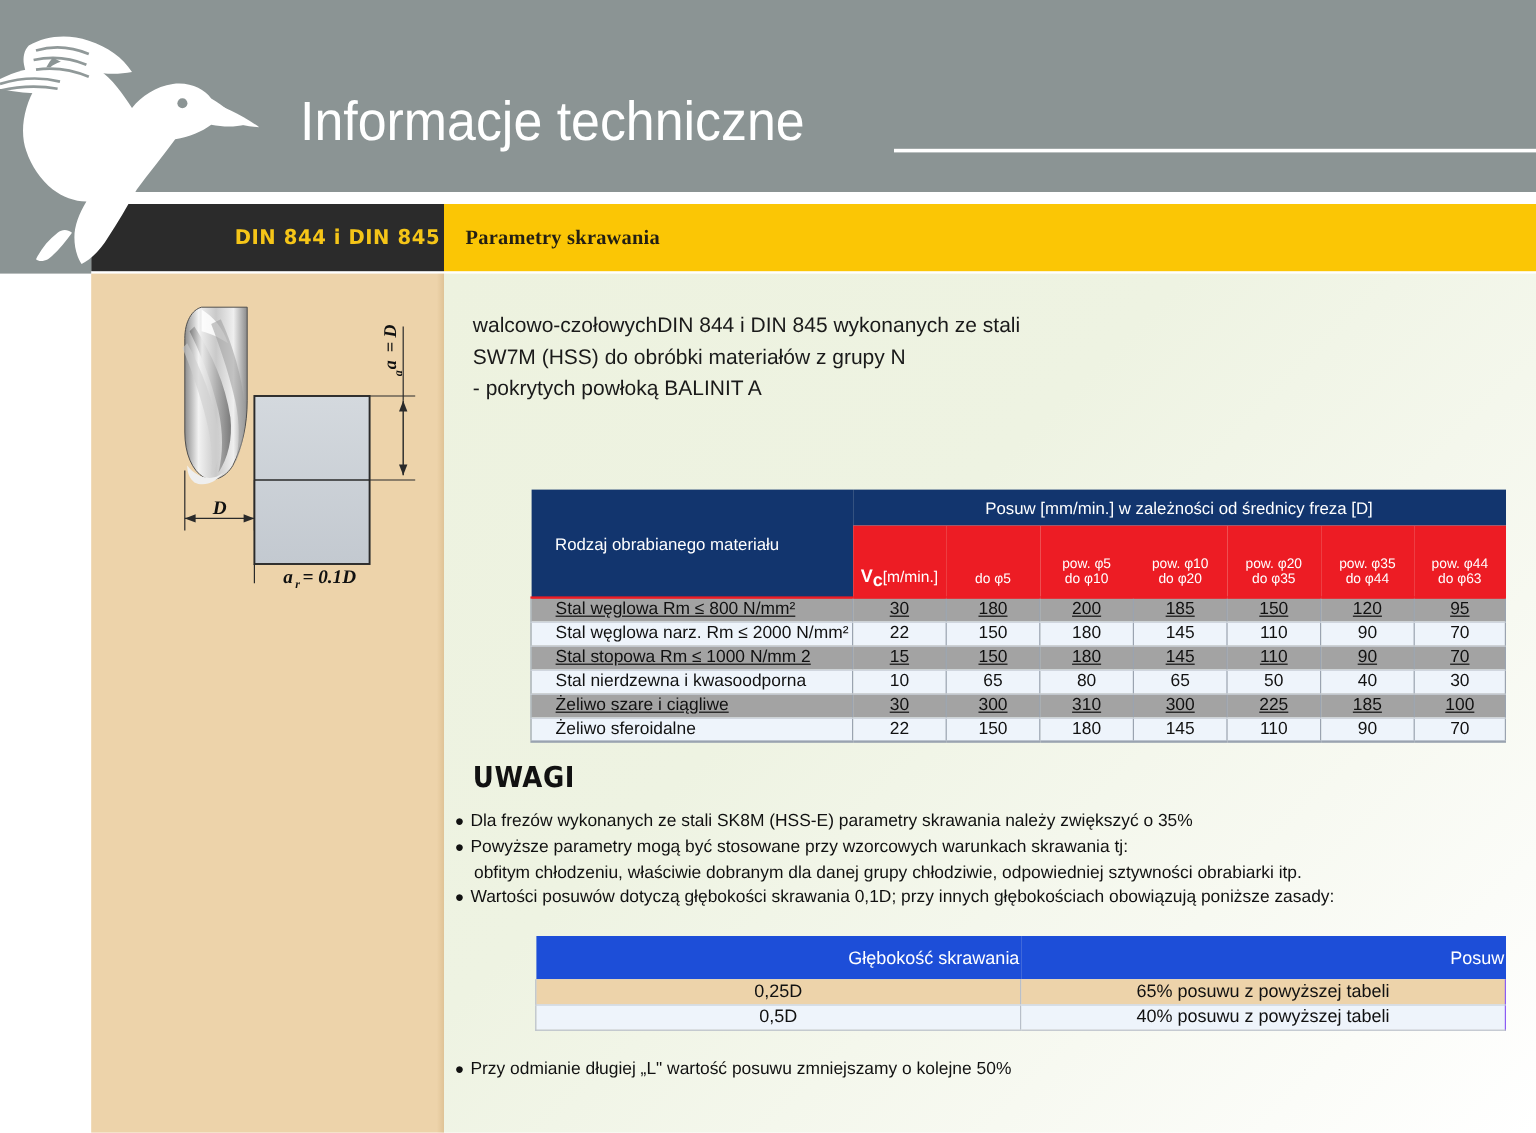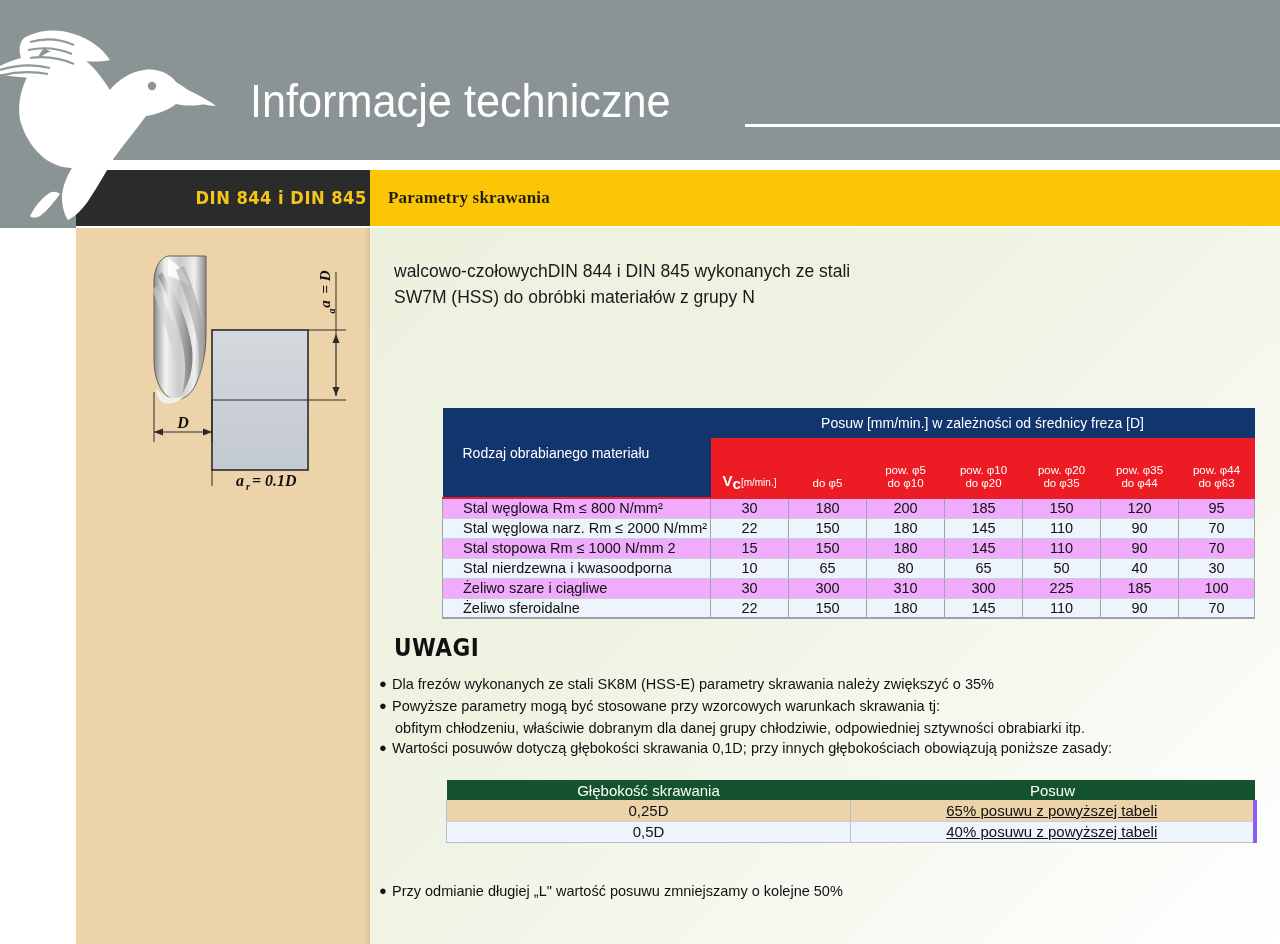--- a/index.html
+++ b/index.html
@@ -107,32 +107,32 @@
   .mt-matcol {
     background: #12356e; color: #ffffff; font-size: 14px; font-weight: 400;
     text-align: left; padding-left: 20px !important; vertical-align: middle;
   }
   .mt-sub {
     background: #ed1c24; color: #ffffff; font-size: 11.5px; line-height: 13px;
     text-align: center; height: 60px; vertical-align: bottom; padding-bottom: 7px !important;
     border-left: 1px solid #ffffff;
   }
   .mt-sub .vc { font-size: 15px; font-weight: bold; }
-  .mt-sub .vcu { font-size: 10px; }
+  .mt-sub .vcu { font-size: 13px; }
 
   .main-table tbody td {
     height: 20px; font-size: 14.5px; color: #111111; text-align: center;
     border-left: 1px solid #9aa3b0; border-bottom: 1px solid #c9cfd8;
     vertical-align: middle;
   }
   .main-table tbody td.mat {
     text-align: left; padding-left: 20px !important; border-left: 1px solid #9aa3b0;
     white-space: nowrap;
   }
-  .main-table tbody tr.odd td { background: #f0abfc; }
+  .main-table tbody tr.odd td { background: #a3a3a3; text-decoration: underline; }
   .main-table tbody tr.even td { background: #eef4fb; }
   .main-table tbody tr:first-child td { border-top: 2px solid #ed1c24; }
   .main-table tbody td:last-child { border-right: 1px solid #9aa3b0; }
   .main-table tbody tr:last-child td { border-bottom: 2px solid #9aa3b0; margin-top: 48px; }
 
   
   .uwagi {
     position: absolute; left: 394px; top: 634px;
     font-size: 24px; font-weight: bold; color: #111111;
     font-family: "DejaVu Sans", sans-serif;
@@ -155,28 +155,28 @@
 
   .note-last { position: absolute; left: 376px; top: 881px; width: 890px; display: flex; align-items: flex-start; }
 
   
   .depth-table {
     position: absolute; left: 446px; top: 780px; width: 808px;
     border-collapse: collapse; table-layout: fixed;
     font-family: "Liberation Sans", sans-serif;
   }
   .depth-table th {
-    background: #14532d; color: #ffffff; font-size: 15px; font-weight: 400;
-    height: 20px; text-align: center; border: 0;
+    background: #1d4ed8; color: #ffffff; font-size: 15px; font-weight: 400;
+    height: 36px; text-align: right; border: 0;
   }
   .depth-table td {
     height: 21px; font-size: 15px; color: #111111; text-align: center;
     border-left: 1px solid #b8bfc9; border-bottom: 1px solid #c9cfd8;
   }
-  .depth-table td:last-child { border-right: 4px solid #8b5cf6; text-decoration: underline; }
+  .depth-table td:last-child { border-right: 1px solid #8b5cf6; }
   .depth-table tbody tr.odd td { background: #edd3aa; }
   .depth-table tbody tr.even td { background: #eef4fb; }
   .depth-table tbody tr:last-child td { border-bottom: 1px solid #b8bfc9; }
 </style>
 </head>
 <body>
 
 <div class="page">
 
   <div class="header-band"></div>
@@ -292,20 +292,21 @@
       <line x1="80" y1="228" x2="80" y2="244" stroke="#2a2a2a" stroke-width="1"></line>
       <text x="104" y="244" fill="#111111" font-size="16" font-weight="bold" font-family="Liberation Serif, serif" font-style="italic">a</text>
       <text x="114" y="248" fill="#111111" font-size="10" font-weight="bold" font-family="Liberation Serif, serif" font-style="italic">r</text>
       <text x="120" y="244" fill="#111111" font-size="16" font-weight="bold" font-family="Liberation Serif, serif" font-style="italic">= 0.1D</text>
     </svg>
   </div>
 
   <div class="intro">
     <div>walcowo-czołowychDIN 844 i DIN 845 wykonanych ze stali</div>
     <div>SW7M (HSS) do obróbki materiałów z grupy N</div>
+    <div>- pokrytych powłoką BALINIT A</div>
   </div>
 
   <table class="main-table">
     <colgroup>
       <col style="width:268px">
       <col style="width:78px">
         <col style="width:78px">
         <col style="width:78px">
       <col style="width:78px">
         <col style="width:78px">

